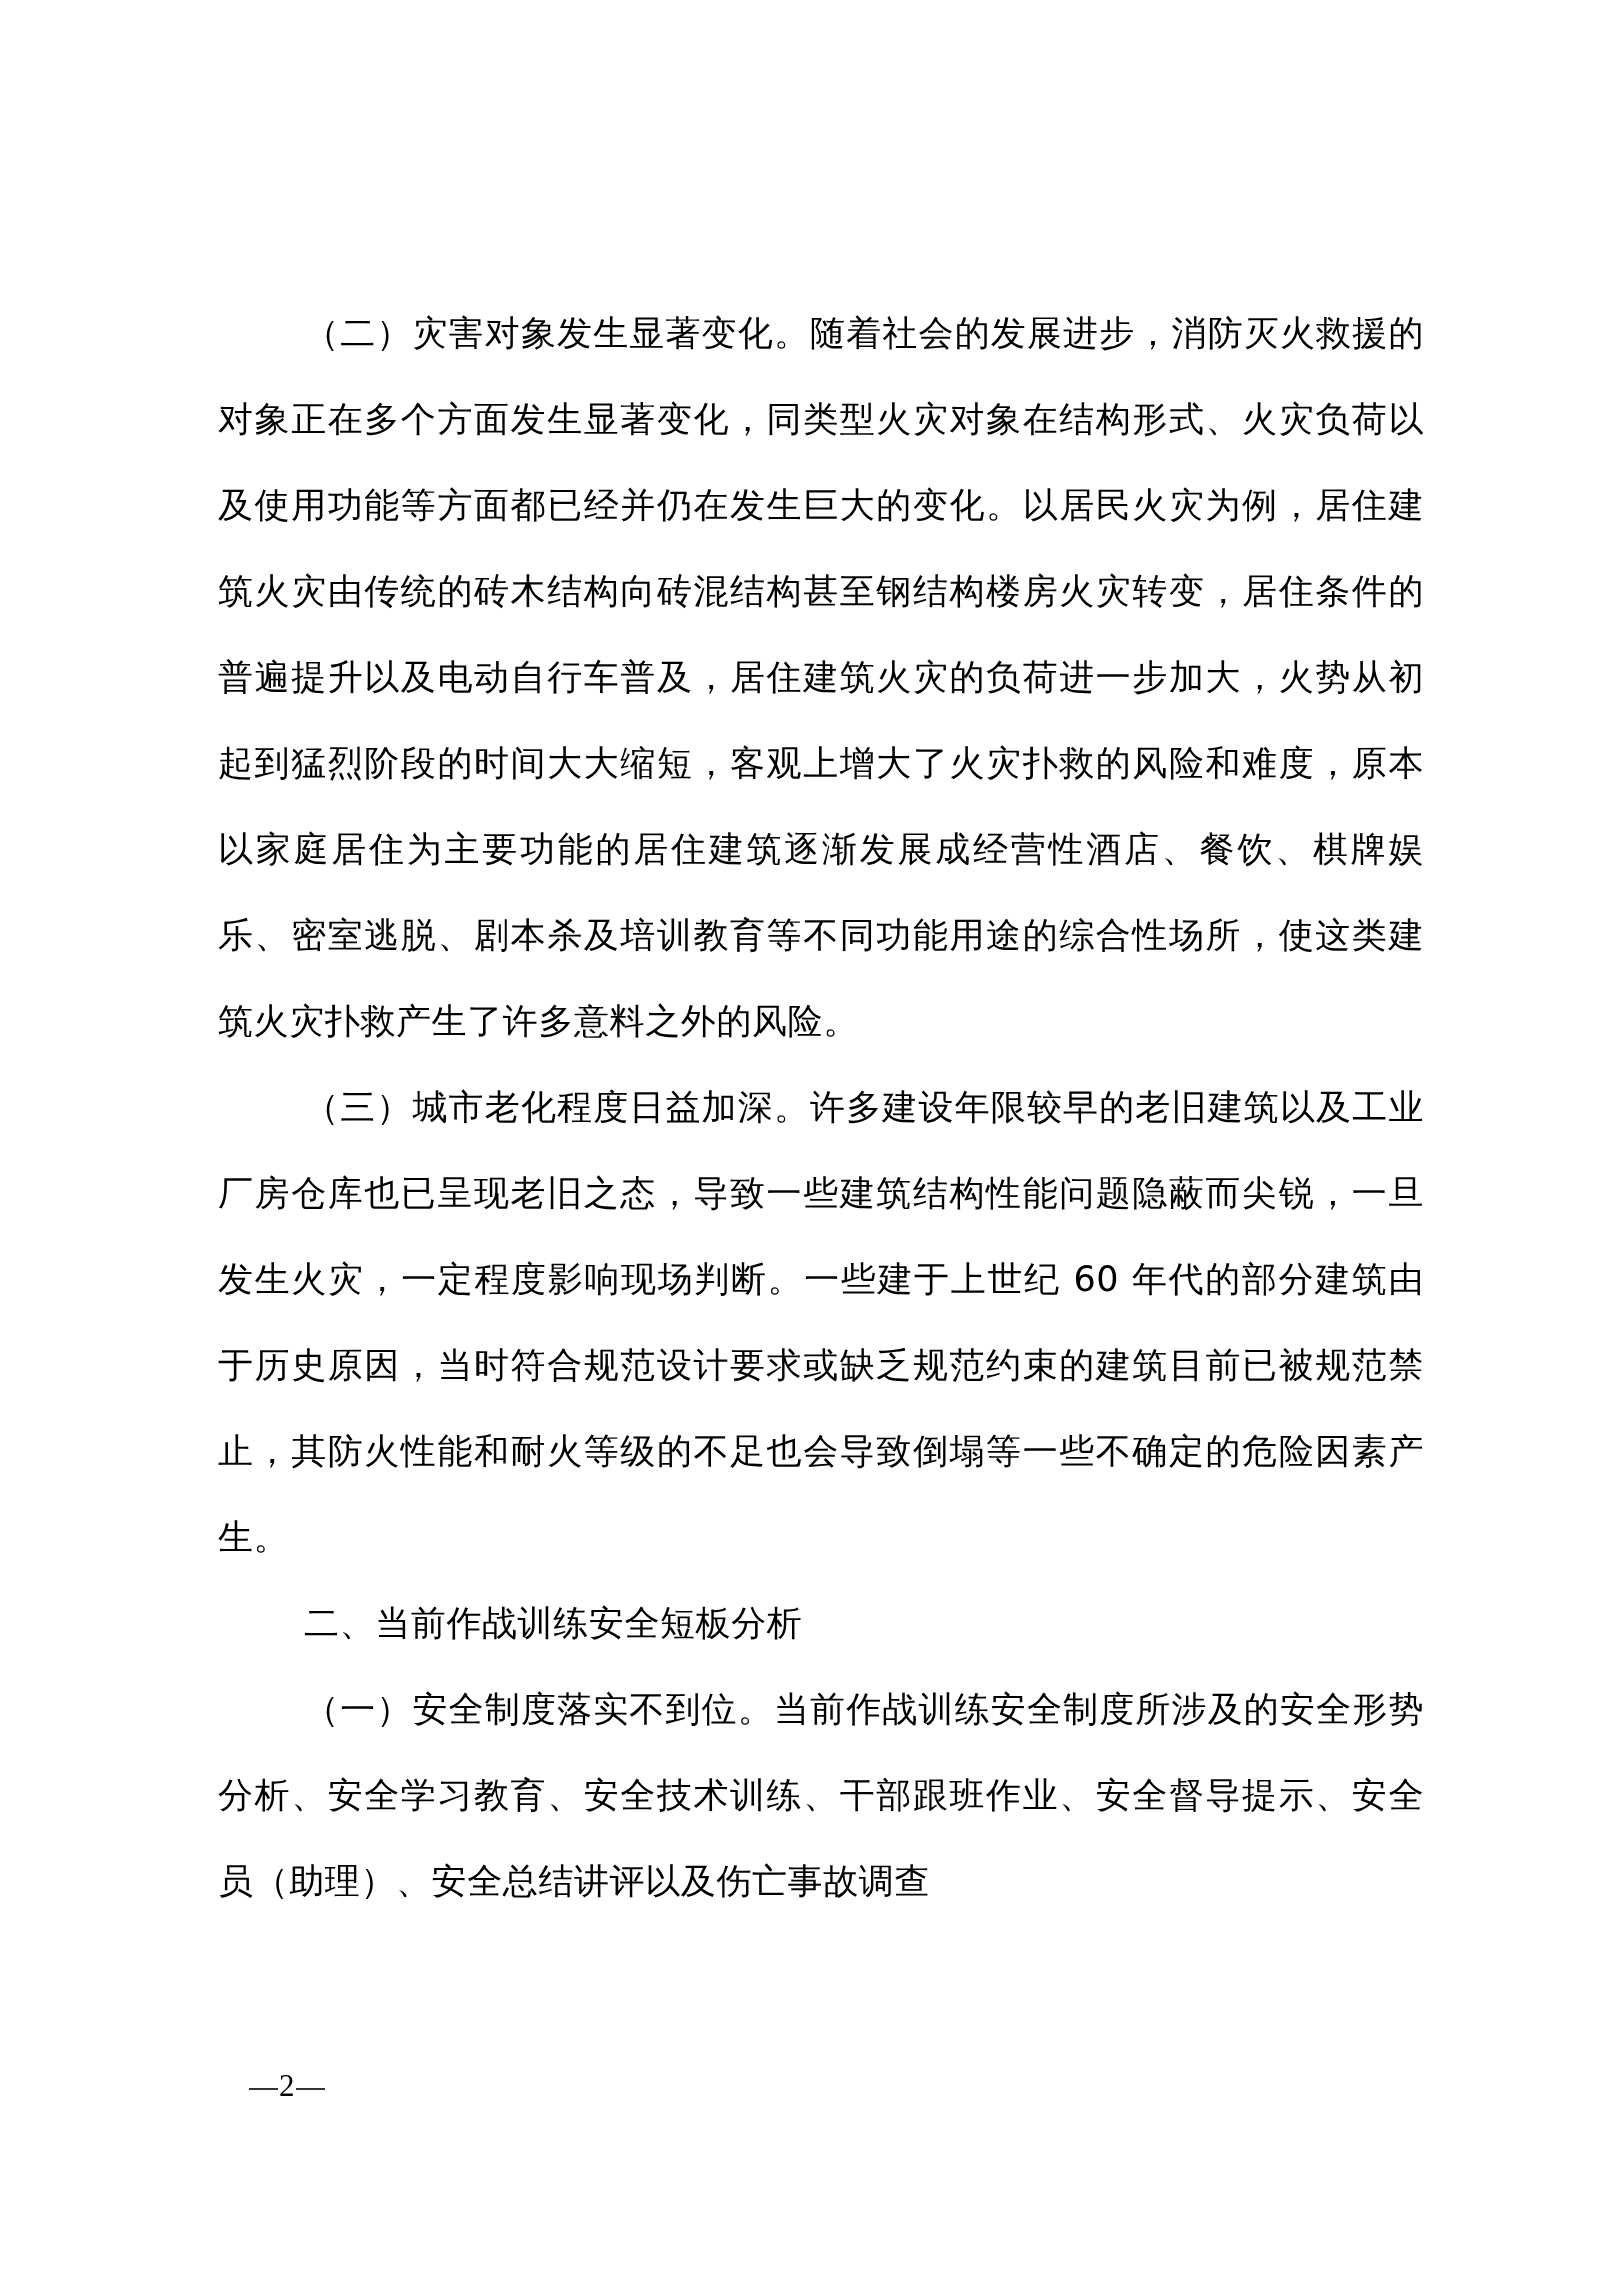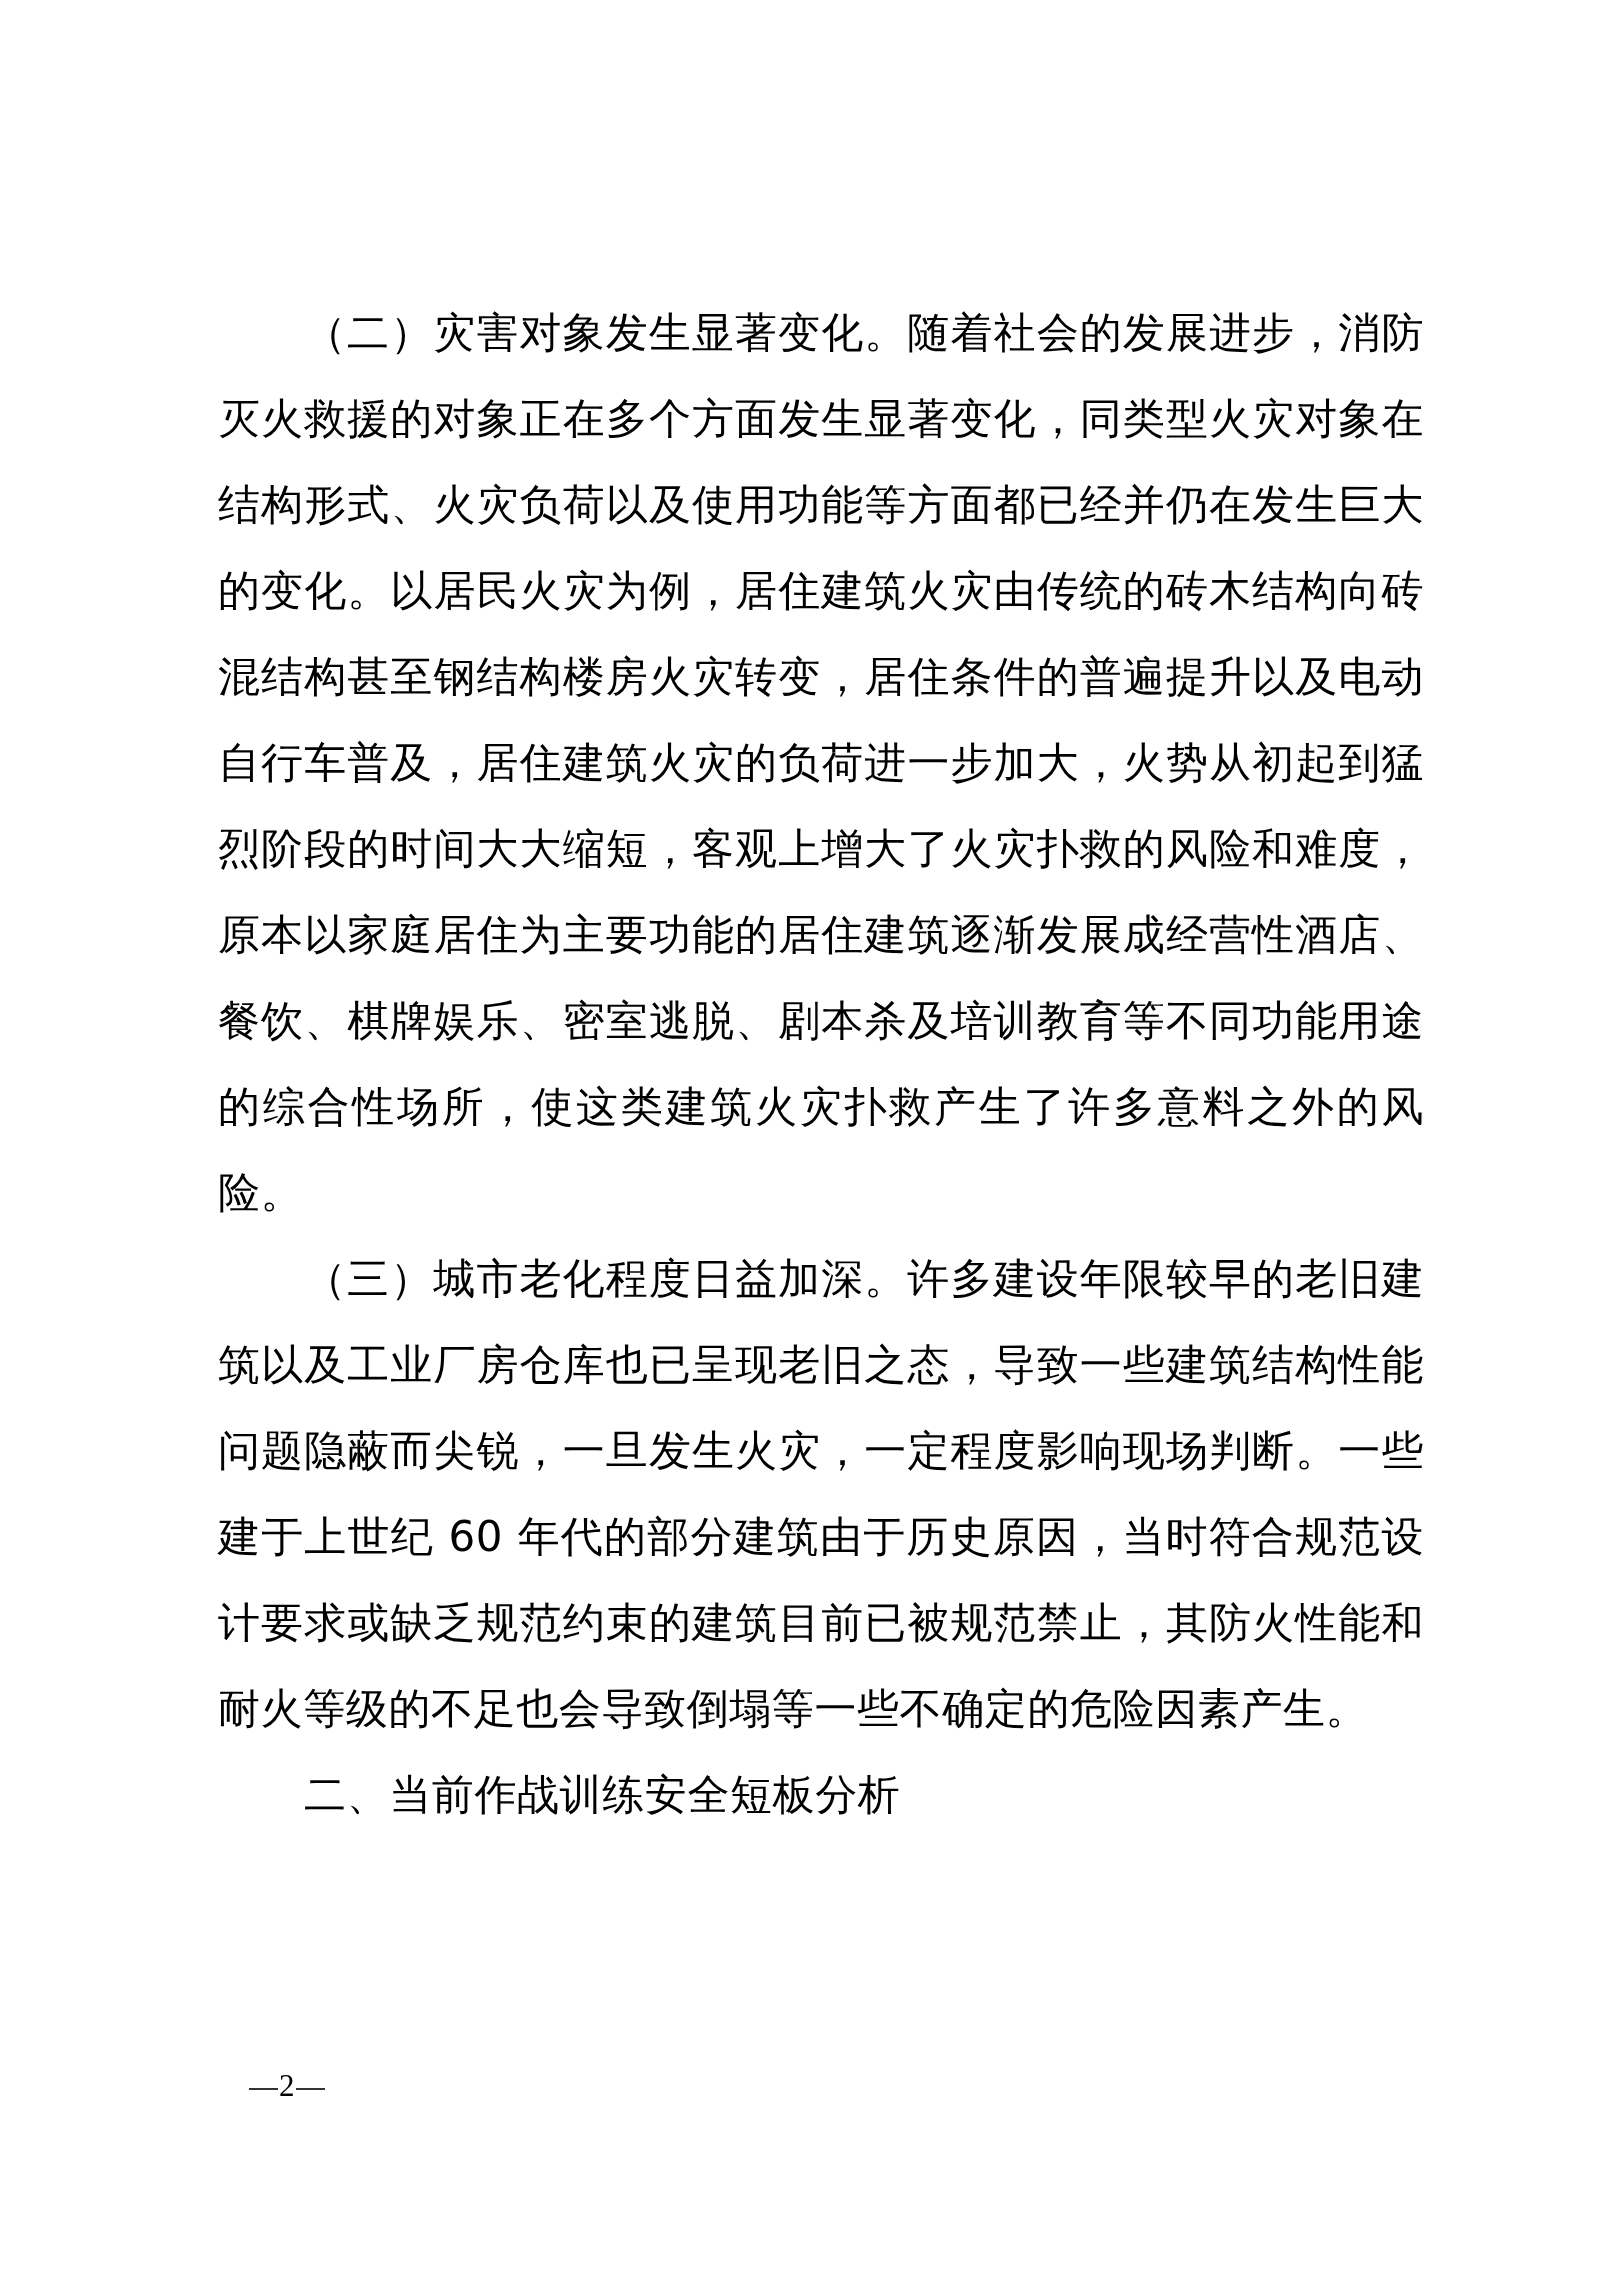--- a/index.html
+++ b/index.html
@@ -12,21 +12,21 @@
       height: 2293px;
       position: relative;
       overflow: hidden;
     }
     .page {
       position: absolute;
       left: 218px;
       top: 290px;
       width: 1206px;
       font-family: "DejaVu Sans", sans-serif;
-      font-size: 42px;
+      font-size: 35px;
       line-height: 86px;
       color: #000000;
       text-align: justify;
       text-justify: inter-character;
     }
     .para {
       margin: 0;
       text-indent: 86px;
       text-align: justify;
       text-align-last: left;
@@ -55,18 +55,19 @@
       margin: 0 1px;
     }
   </style>
 </head>
 <body>
 
 <div class="page">
   <p class="para">（二）灾害对象发生显著变化。随着社会的发展进步，消防灭火救援的对象正在多个方面发生显著变化，同类型火灾对象在结构形式、火灾负荷以及使用功能等方面都已经并仍在发生巨大的变化。以居民火灾为例，居住建筑火灾由传统的砖木结构向砖混结构甚至钢结构楼房火灾转变，居住条件的普遍提升以及电动自行车普及，居住建筑火灾的负荷进一步加大，火势从初起到猛烈阶段的时间大大缩短，客观上增大了火灾扑救的风险和难度，原本以家庭居住为主要功能的居住建筑逐渐发展成经营性酒店、餐饮、棋牌娱乐、密室逃脱、剧本杀及培训教育等不同功能用途的综合性场所，使这类建筑火灾扑救产生了许多意料之外的风险。</p>
   <p class="para">（三）城市老化程度日益加深。许多建设年限较早的老旧建筑以及工业厂房仓库也已呈现老旧之态，导致一些建筑结构性能问题隐蔽而尖锐，一旦发生火灾，一定程度影响现场判断。一些建于上世纪 60 年代的部分建筑由于历史原因，当时符合规范设计要求或缺乏规范约束的建筑目前已被规范禁止，其防火性能和耐火等级的不足也会导致倒塌等一些不确定的危险因素产生。</p>
   <p class="heading">二、当前作战训练安全短板分析</p>
+  <p class="para">（一）安全制度落实不到位。当前作战训练安全制度所涉及的安全形势分析、安全学习教育、安全技术训练、干部跟班作业、安全督导提示、安全员（助理）、安全总结讲评以及伤亡事故调查</p>
 </div>
 
 <div class="page-number">
   <span class="dash"></span><span>2</span><span class="dash"></span>
 </div>
 
 
 </body></html>

